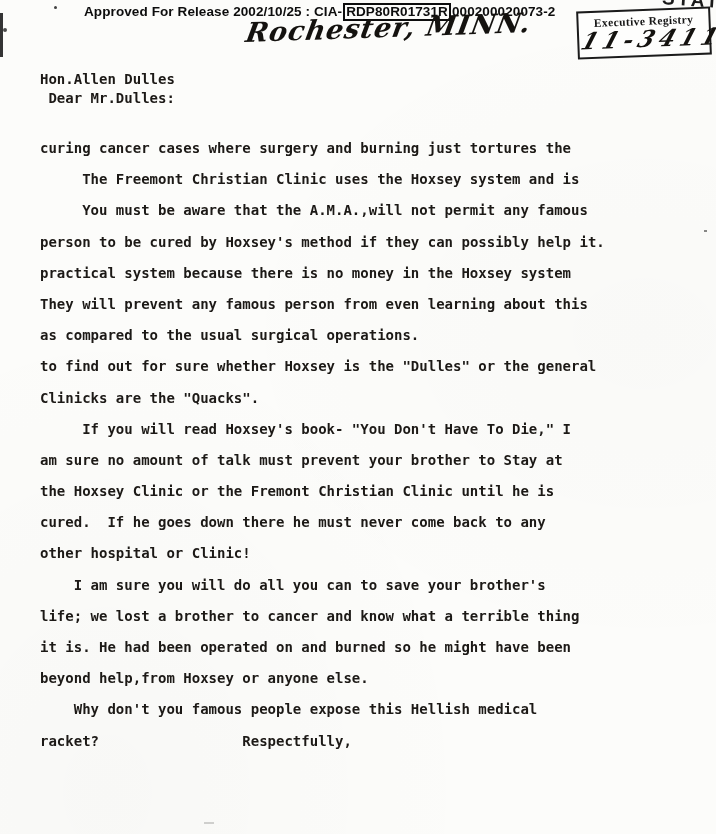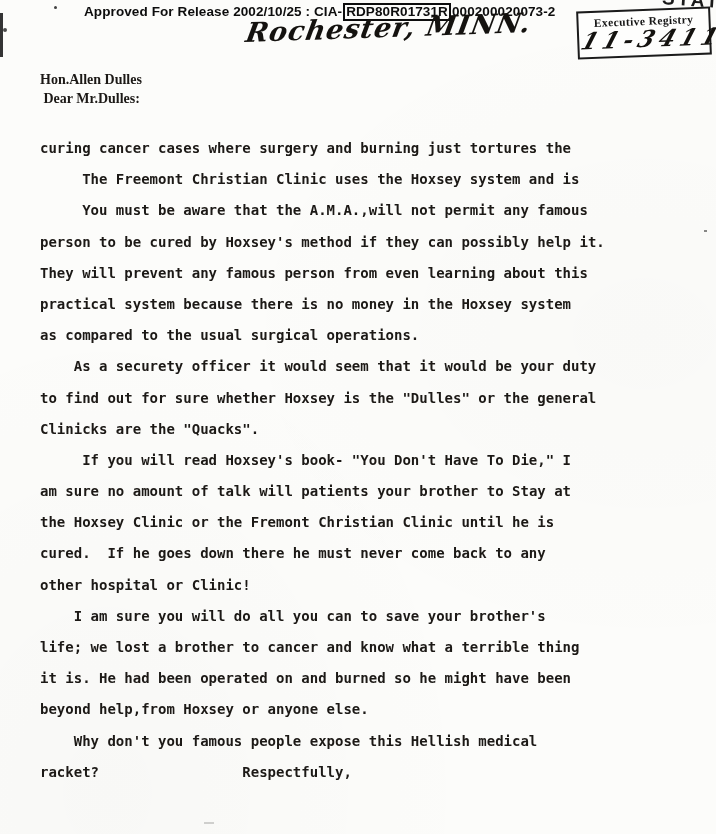--- a/index.html
+++ b/index.html
@@ -77,21 +77,21 @@
   
   .typewriter{
     font-family:"DejaVu Sans Mono", monospace;
     font-weight:700;
     font-size:14px;
     color:var(--ink);
   }
   #address-block{
     position:absolute;left:40px;top:70px;
   }
-  #address-block .tline{line-height:19px;white-space:pre;font-family:Liberation Serif, serif;}
+  #address-block .tline{line-height:19px;white-space:pre;}
   #letter-body{
     position:absolute;left:40px;top:133px;width:640px;
   }
   #letter-body .tline{line-height:31.2px;height:31.2px;white-space:pre;}
   .u{
     text-decoration-thickness:1.5px;
     text-underline-offset:3.5px;
   }
   
   .artifact{position:absolute;background:#111;}
@@ -120,28 +120,27 @@
   <div id="address-block" class="typewriter">
       <div class="tline"><span>Hon.Allen Dulles</span></div>
       <div class="tline"><span> Dear Mr.Dulles:</span></div>
     </div>
 
   <div id="letter-body" class="typewriter">
       <div class="tline"><span>curing cancer cases where surgery and burning just tortures the</span></div>
       <div class="tline"><span>     The Freemont Christian Clinic uses the Hoxsey system and is</span></div>
       <div class="tline"><span>     You must be aware that the A.M.A.,will not permit any famous</span></div>
       <div class="tline"><span>person to be cured</span><span class="u"> </span><span>by Hoxsey's method if they can possibly help it.</span></div>
+      <div class="tline"><span>practical system because there is no money in the Hoxsey system</span></div>
       <div class="tline"><span>They will prevent any famous person from even learning about this</span></div>
-      <div class="tline"><span>practical system because there is no money in the Hoxsey system</span></div>
       <div class="tline"><span>as compared to the usual surgical operations.</span></div>
-      <div class="tline"><span>    As a securety officer it would seem that it would be your duty</span></div>
       <div class="tline"><span>to find out for sure whether Hoxsey is the "Dulles" or the general</span></div>
       <div class="tline"><span>Clinicks are the "Quacks".</span></div>
       <div class="tline"><span>     If you will read Hoxsey's book- "You Don't Have To Die," I</span></div>
-      <div class="tline"><span>am sure no amount of talk will patients your brother to</span><span class="u"> Stay</span><span> at</span></div>
+      <div class="tline"><span>am sure no amount of talk must prevent your brother to</span><span class="u"> Stay</span><span> at</span></div>
       <div class="tline"><span>the Hoxsey Clinic or the Fremont Christian Clinic until he is</span></div>
       <div class="tline"><span>cured.  </span><span class="u">If he goes down there he must never come back to any</span></div>
       <div class="tline"><span class="u">other hospital or Clinic!</span></div>
       <div class="tline"><span>    I am sure you will do all you can to save your brother's</span></div>
       <div class="tline"><span>life; we lost a brother to cancer and know what a terrible thing</span></div>
       <div class="tline"><span>it is. He had been operated on and burned so he might have been</span></div>
       <div class="tline"><span>beyond help,from Hoxsey or anyone else.</span></div>
       <div class="tline"><span>    Why don't you famous people expose this Hellish medical</span></div>
       <div class="tline"><span>racket?                 Respectfully,</span></div>
     </div>

